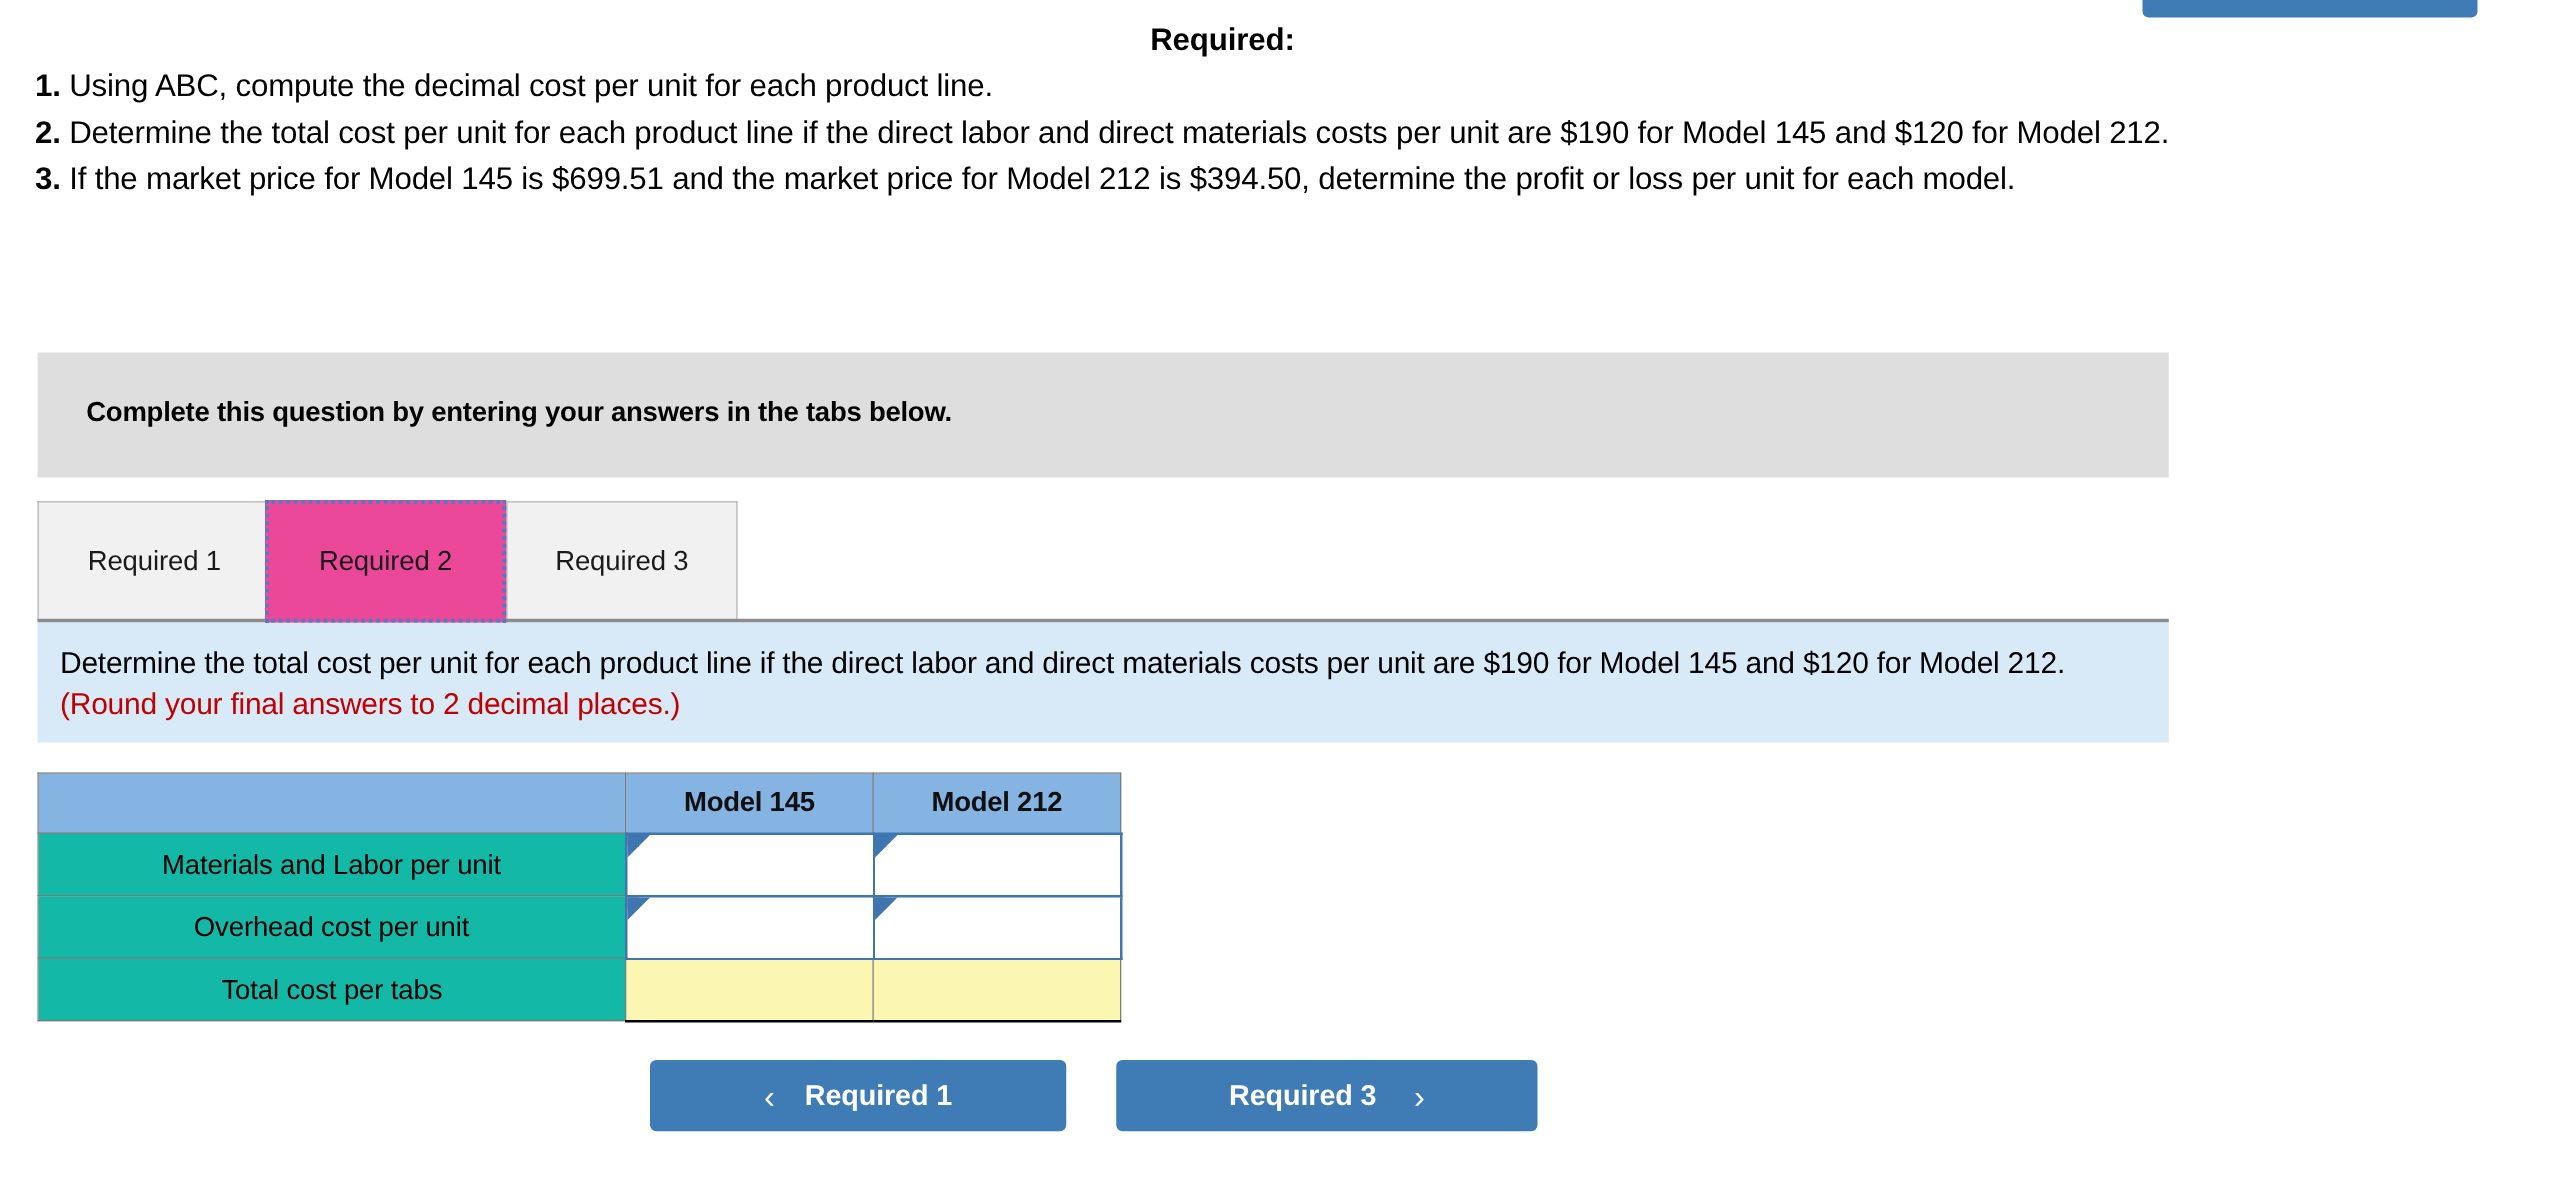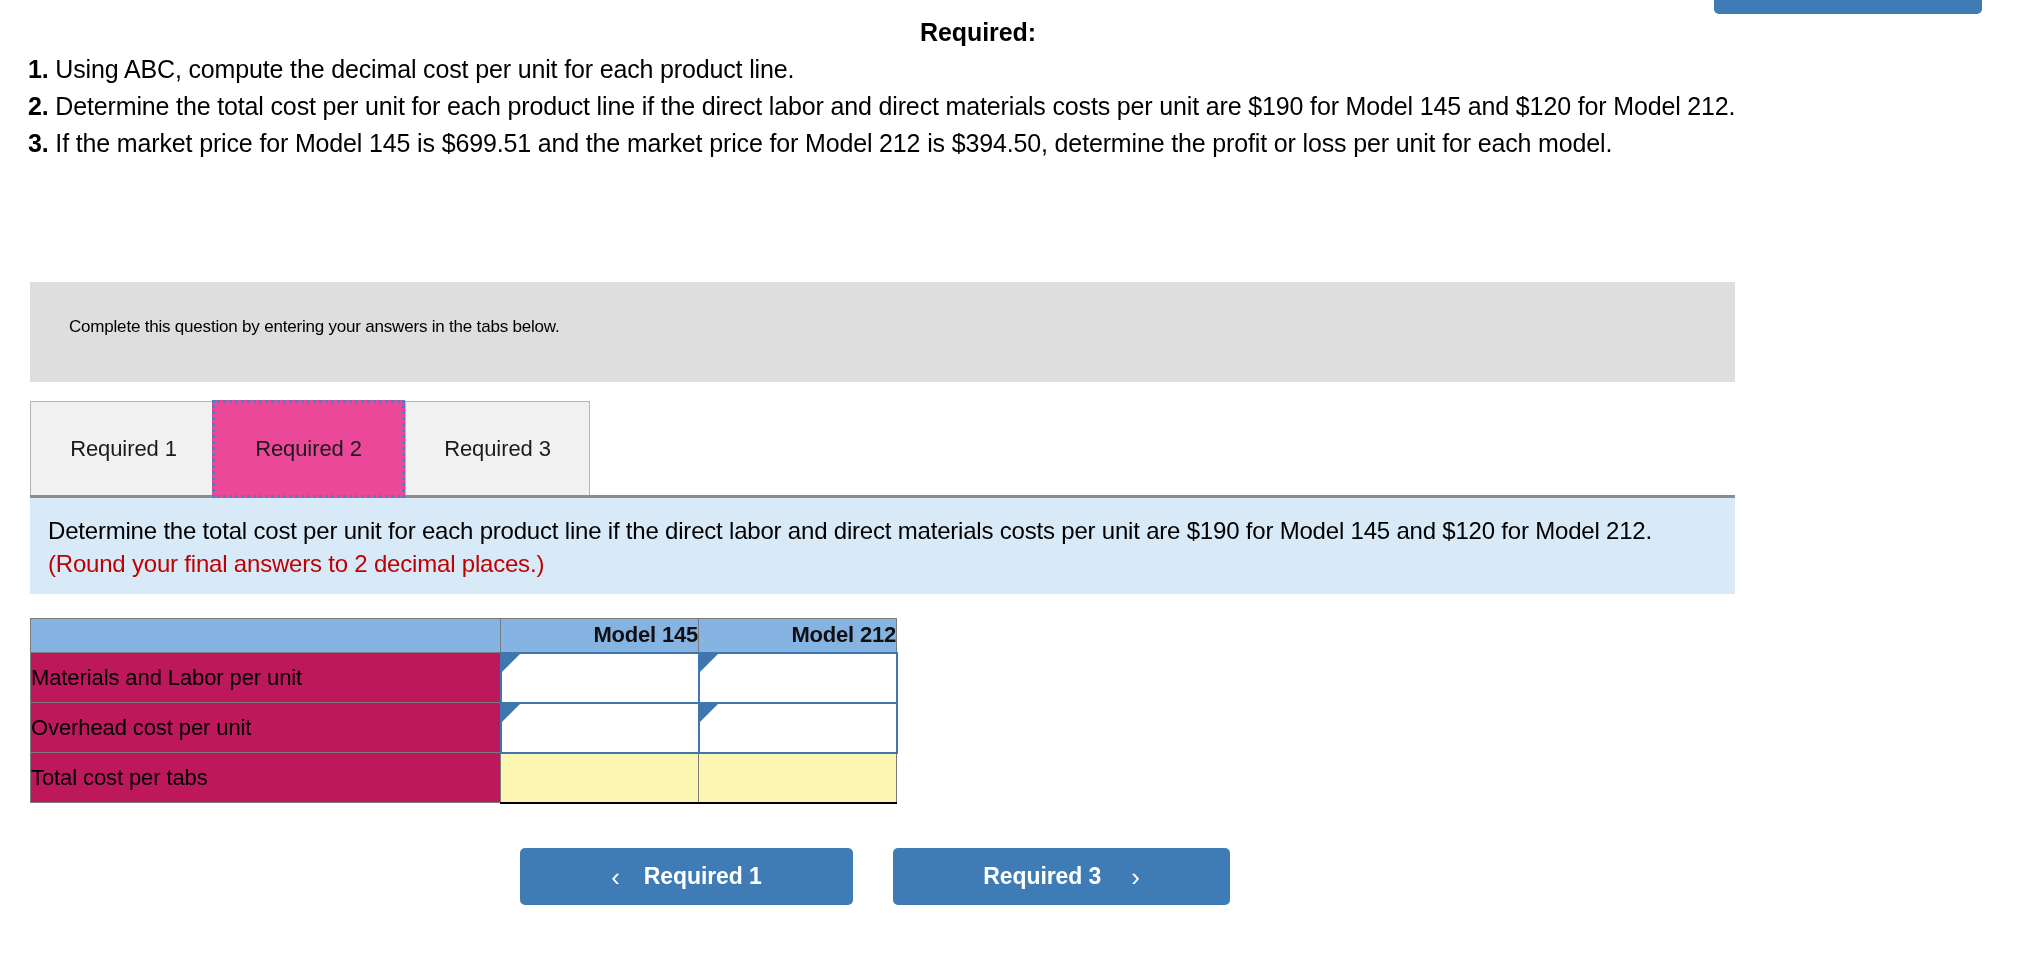--- a/index.html
+++ b/index.html
@@ -55,22 +55,22 @@
     top: 282px;
     width: 1705px;
     height: 100px;
     background: #dedede;
     box-sizing: border-box;
   }
   #complete-banner-text {
     position: absolute;
     left: 39px;
     top: 35px;
-    font-size: 17px;
-    font-weight: normal;
+    font-size: 22px;
+    font-weight: bold;
     letter-spacing: -0.2px;
   }
 
   
   #tab-strip {
     position: absolute;
     left: 30px;
     top: 401px;
     height: 97px;
     width: 1705px;
@@ -143,35 +143,35 @@
     border: 1px solid #7b7b7b;
     box-sizing: border-box;
     padding: 0;
   }
   .col-label  { width: 470px; }
   .col-m145   { width: 198px; }
   .col-m212   { width: 198px; }
 
   .hdr {
     background: #85b3e2;
-    height: 34px;
+    height: 48px;
     font-size: 22px;
     font-weight: bold;
-    text-align: right;
+    text-align: center;
     color: #101010;
     letter-spacing: -0.2px;
   }
   .hdr-blank { background: #85b3e2; }
 
   .row-label {
     height: 50px;
     font-size: 22px;
     padding-left: 10px;
-    text-align: left;
-    background: #be185d;
+    text-align: center;
+    background: #14b8a6;
     letter-spacing: -0.1px;
   }
 
   .cell-input {
     position: relative;
     background: #ffffff;
     border: 2px solid #3f76b0 !important;
     height: 50px;
   }
   .cell-input .corner-marker {

